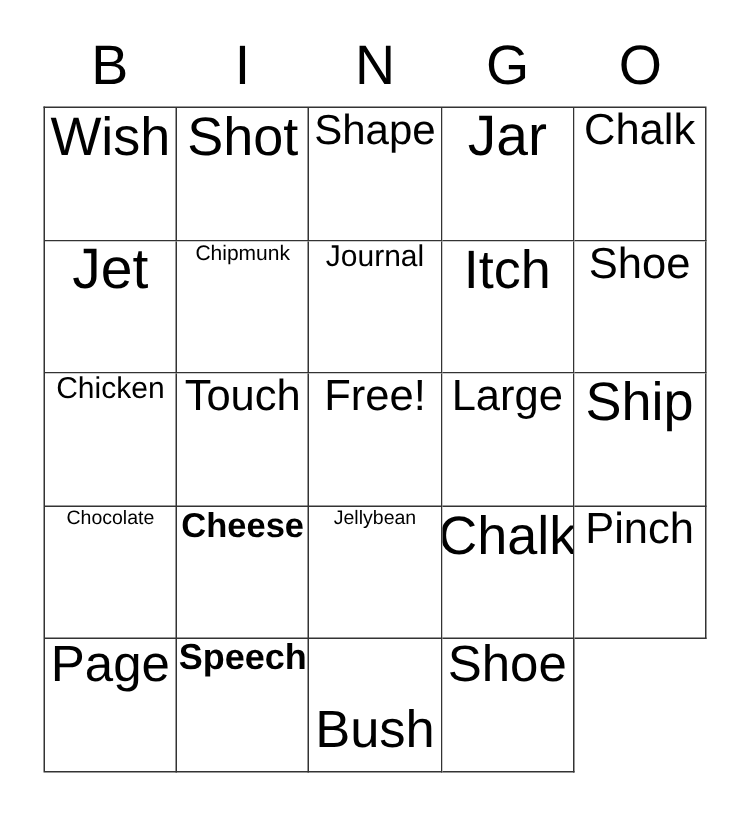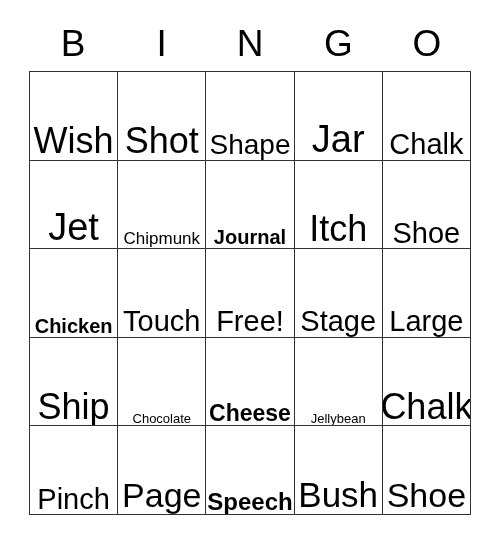--- a/index.html
+++ b/index.html
@@ -56,41 +56,41 @@
     border-top: 1px solid #333333;
     border-left: 1px solid #333333;
     box-sizing: border-box;
     background: #ffffff;
   }
   .cell {
     border-right: 1px solid #333333;
     border-bottom: 1px solid #333333;
     box-sizing: border-box;
     display: flex;
-    align-items: flex-end;
+    align-items: flex-start;
     justify-content: center;
     overflow: hidden;
     background: #ffffff;
     padding: 0 2px;
   }
   .cell-text {
     display: block;
     white-space: nowrap;
     line-height: 1.05;
     color: #000000;
     text-align: center;
   }
 
   
   .len-3 { font-size: 38px; }
   .len-4 { font-size: 36px; }
   .len-5 { font-size: 29px; }
   .len-6 { font-size: 24px; font-weight: bold; }
-  .len-7 { font-size: 20px; font-weight: bold; }
-  .len-8 { font-size: 17px; }
+  .len-7 { font-size: 20px; }
+  .len-8 { font-size: 14px; }
   .len-9 { font-size: 13px; }
 </style>
 </head>
 <body>
 
 <div id="card">
 
   <div id="header">
     <div class="header-letter">B</div>
     <div class="header-letter">I</div>
@@ -135,23 +135,20 @@
     <div class="cell">
         <span class="cell-text len-7">Chicken</span>
       </div>
     <div class="cell">
         <span class="cell-text len-5">Touch</span>
       </div>
     <div class="cell">
         <span class="cell-text len-5">Free!</span>
       </div>
     <div class="cell">
-        <span class="cell-text len-5">Stage</span>
-      </div>
-    <div class="cell">
         <span class="cell-text len-5">Large</span>
       </div>
 
     <div class="cell">
         <span class="cell-text len-4">Ship</span>
       </div>
     <div class="cell">
         <span class="cell-text len-9">Chocolate</span>
       </div>
     <div class="cell">

